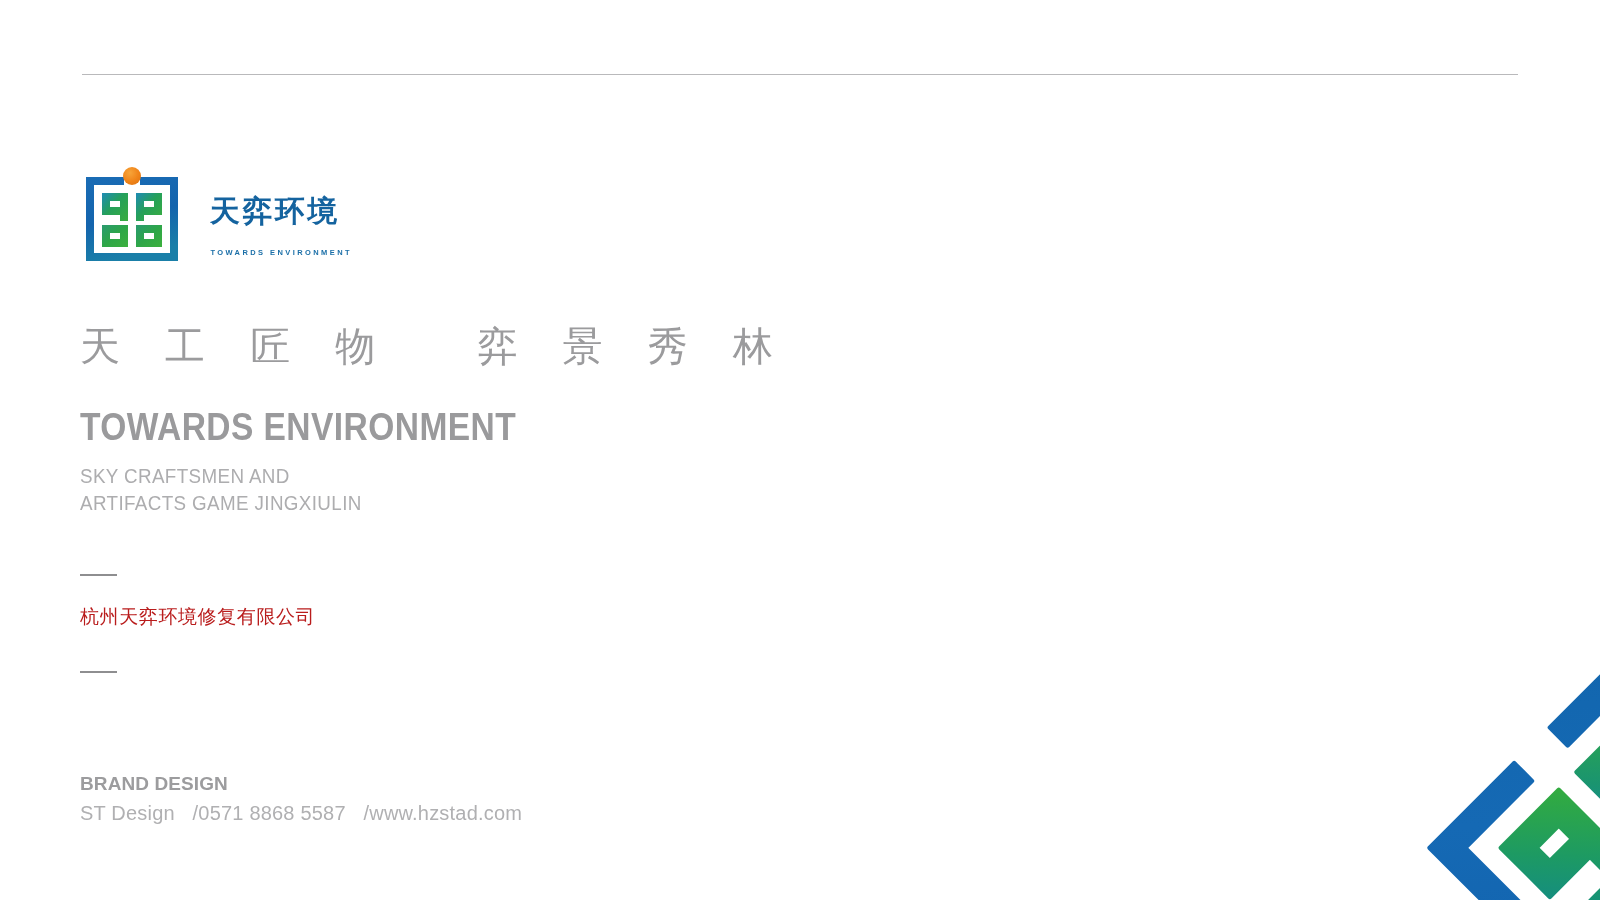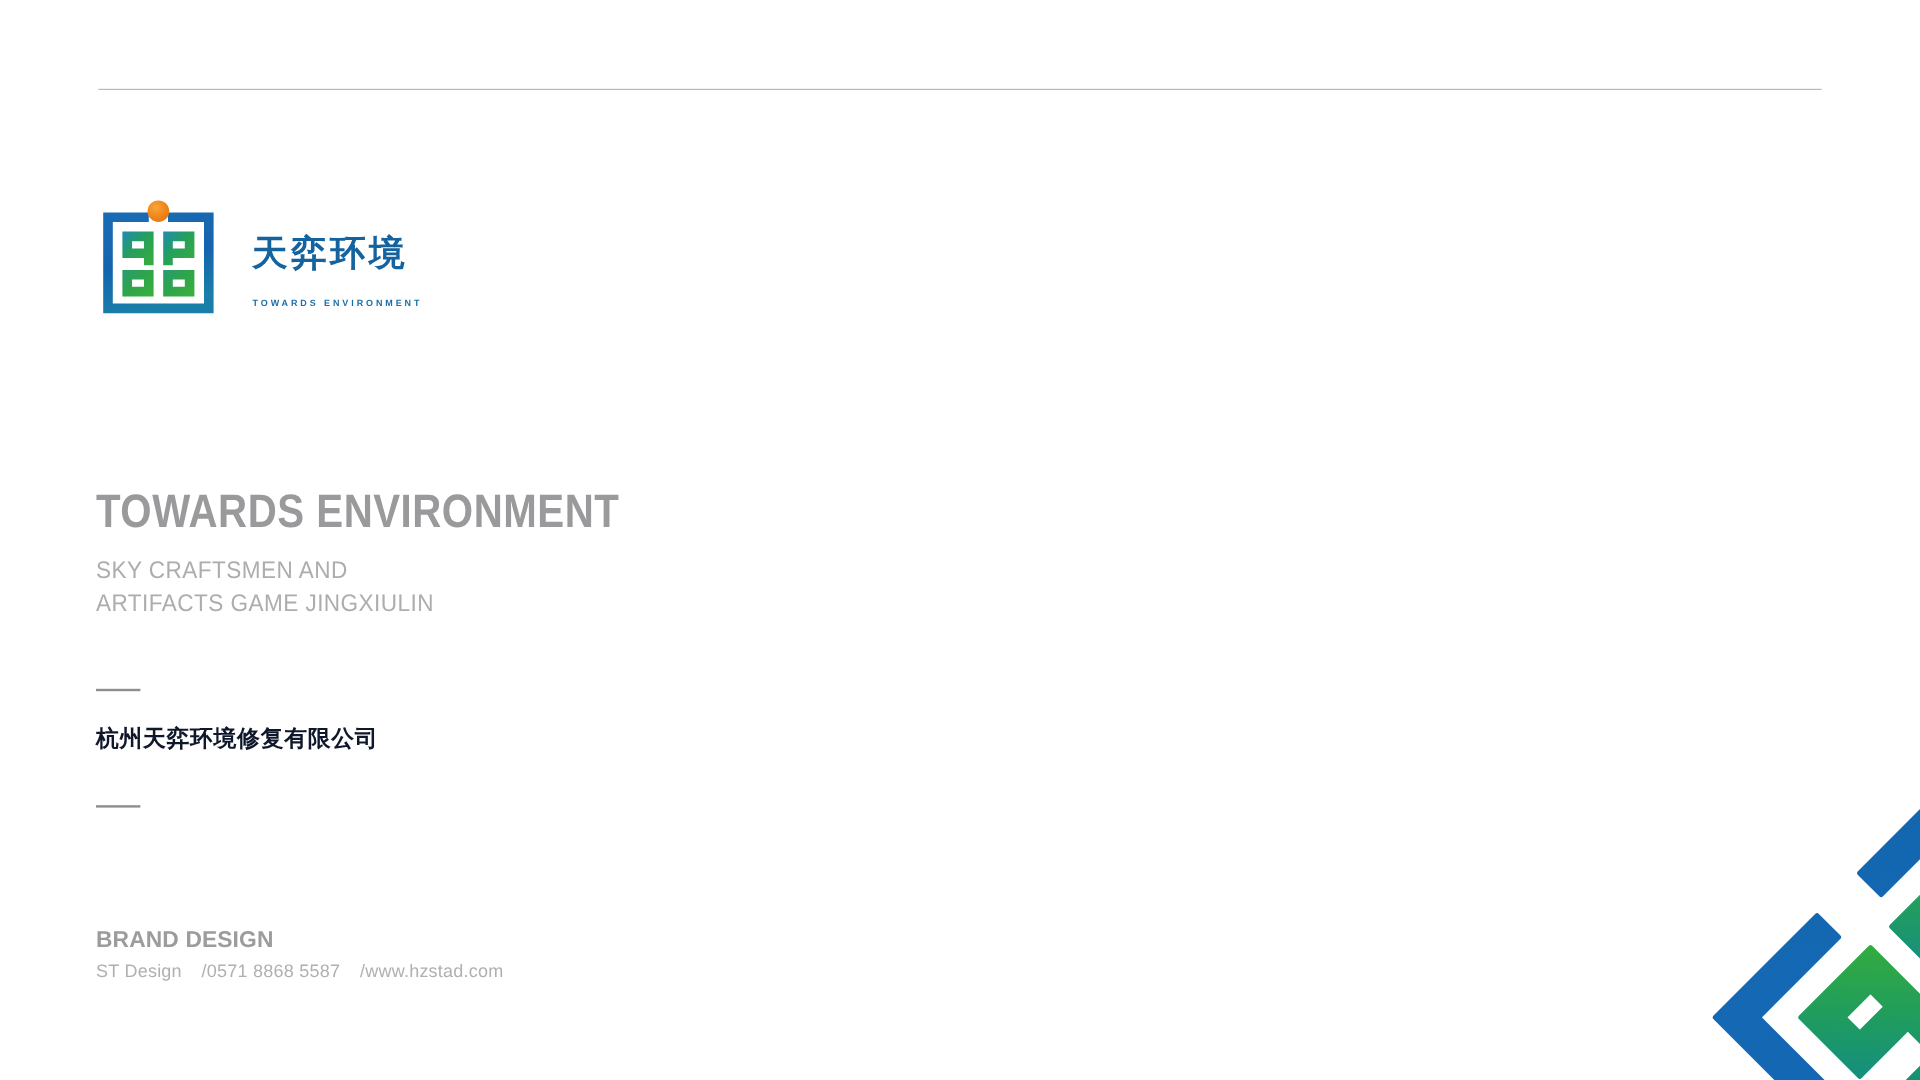--- a/index.html
+++ b/index.html
@@ -108,43 +108,43 @@
   .dash-two { top: 671px; }
 
   
   .company-cn {
     position: absolute;
     left: 80px;
     top: 607px;
     font-size: 19px;
     line-height: 1.1;
     letter-spacing: 0.6px;
-    color: #0f172a;
-    font-weight: 700;
+    color: #b91c1c;
+    font-weight: 400;
     white-space: pre;
   }
 
   
   .credit-title {
     position: absolute;
     left: 80px;
     top: 774px;
     font-size: 19px;
     line-height: 1.1;
     letter-spacing: 0.1px;
     color: #9c9c9e;
     font-weight: 700;
     white-space: pre;
     text-align: center;
   }
   .credit-line {
     position: absolute;
     left: 80px;
     top: 802px;
-    font-size: 15px;
+    font-size: 20px;
     line-height: 1.1;
     letter-spacing: 0.2px;
     color: #b0b0b2;
     font-weight: 400;
     white-space: pre;
   }
   .credit-line .sep { padding: 0 6px; }
 
   
   .corner-art {
@@ -213,20 +213,21 @@
     <div class="logo-text">
       <svg class="logo-cn" viewBox="0 0 560 66" width="268" height="60">
         <text x="0" y="54" font-family="'Liberation Sans','DejaVu Sans',sans-serif" font-size="62" font-weight="700" fill="#14639F" letter-spacing="6">天弈环境</text>
       </svg>
       <svg class="logo-en" viewBox="0 0 560 20" width="262" height="15">
         <text x="1" y="15" font-family="'Liberation Sans','DejaVu Sans',sans-serif" font-size="16" font-weight="700" fill="#1B6FA8" letter-spacing="5.2">TOWARDS ENVIRONMENT</text>
       </svg>
     </div>
   </div>
 
+  <div class="slogan-cn">天 工 匠 物　 弈 景 秀 林</div>
   <div class="slogan-en-main">TOWARDS ENVIRONMENT</div>
   <div class="slogan-en-sub"><span>SKY CRAFTSMEN AND</span>
 <span>ARTIFACTS GAME JINGXIULIN</span></div>
 
   <div class="dash dash-one"></div>
   <div class="company-cn">杭州天弈环境修复有限公司</div>
   <div class="dash dash-two"></div>
 
   <div class="credit-title">BRAND DESIGN</div>
   <div class="credit-line"><span>ST Design</span><span class="sep"> </span><span>/0571 8868 5587</span><span class="sep"> </span><span>/www.hzstad.com</span></div>

